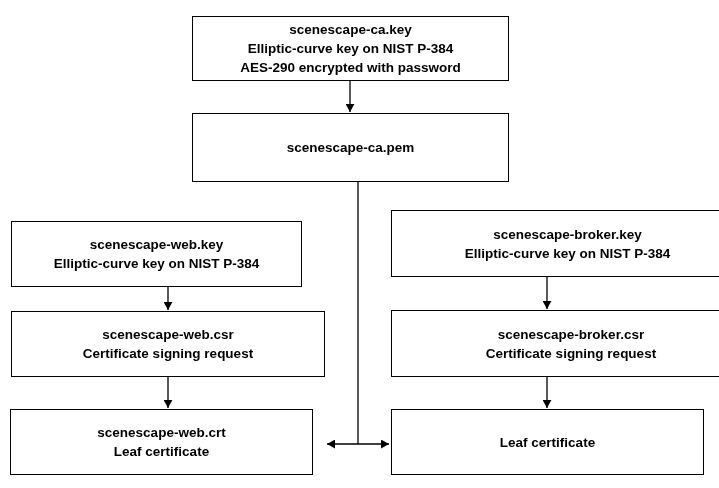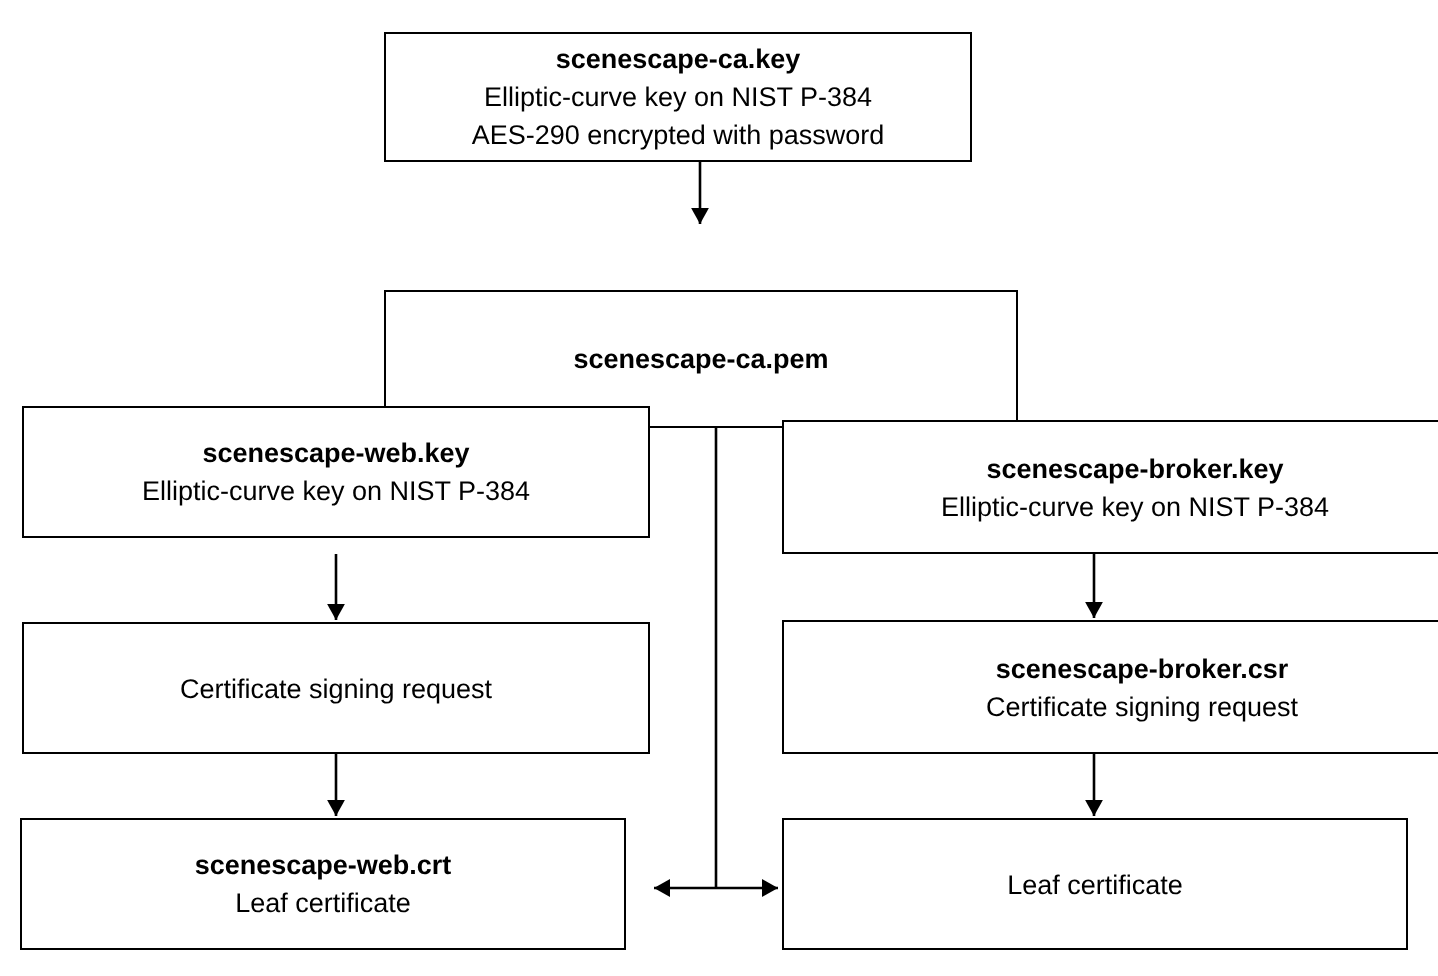--- a/index.html
+++ b/index.html
@@ -30,26 +30,26 @@
     background: #ffffff;
     display: flex;
     flex-direction: column;
     justify-content: center;
     align-items: center;
     text-align: center;
     font-size: 13.5px;
     line-height: 19px;
   }
   .node .title { font-weight: bold; }
-  .node .sub   { font-weight: normal; }
+  .node .sub   { font-weight: bold; }
 
   
-  .pos-ca-key     { left: 192px; top: 16px;  width: 294px; height: 65px; }
-  .pos-ca-pem     { left: 192px; top: 113px; width: 317px; height: 69px; margin-top: 32px; }
-  .pos-web-key    { left: 11px;  top: 203px; width: 314px; height: 66px; }
+  .pos-ca-key     { left: 192px; top: 16px;  width: 317px; height: 65px; }
+  .pos-ca-pem     { left: 192px; top: 113px; width: 317px; height: 69px; }
+  .pos-web-key    { left: 11px;  top: 221px; width: 291px; height: 66px; }
   .pos-web-csr    { left: 11px;  top: 311px; width: 314px; height: 66px; }
   .pos-web-crt    { left: 10px;  top: 409px; width: 303px; height: 66px; }
   .pos-broker-key { left: 391px; top: 210px; width: 353px; height: 67px; }
   .pos-broker-csr { left: 391px; top: 310px; width: 360px; height: 67px; }
   .pos-broker-crt { left: 391px; top: 409px; width: 313px; height: 66px; }
 
   .connector-layer line {
     stroke: #000000;
     stroke-width: 1.3px;
   }
@@ -83,20 +83,21 @@
   <div class="node pos-ca-pem">
     <div class="title">scenescape-ca.pem</div>
   </div>
 
   <div class="node pos-web-key">
     <div class="title">scenescape-web.key</div>
     <div class="sub">Elliptic-curve key on NIST P-384</div>
   </div>
 
   <div class="node pos-web-csr">
+    <div class="title">scenescape-web.csr</div>
     <div class="sub">Certificate signing request</div>
   </div>
 
   <div class="node pos-web-crt">
     <div class="title">scenescape-web.crt</div>
     <div class="sub">Leaf certificate</div>
   </div>
 
   <div class="node pos-broker-key">
     <div class="title">scenescape-broker.key</div>

